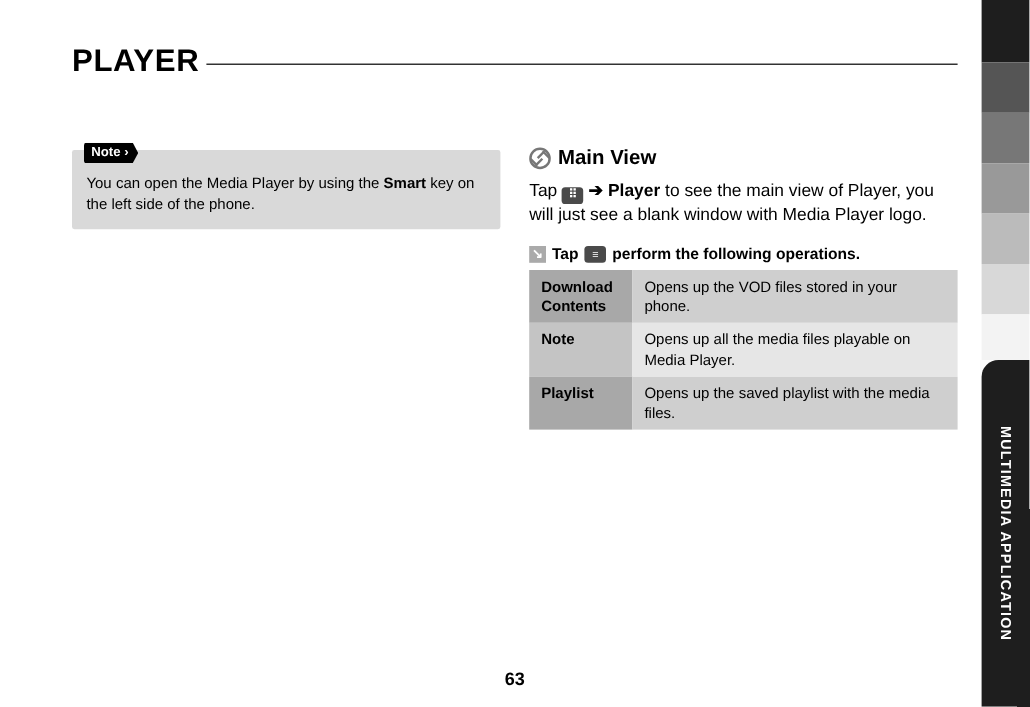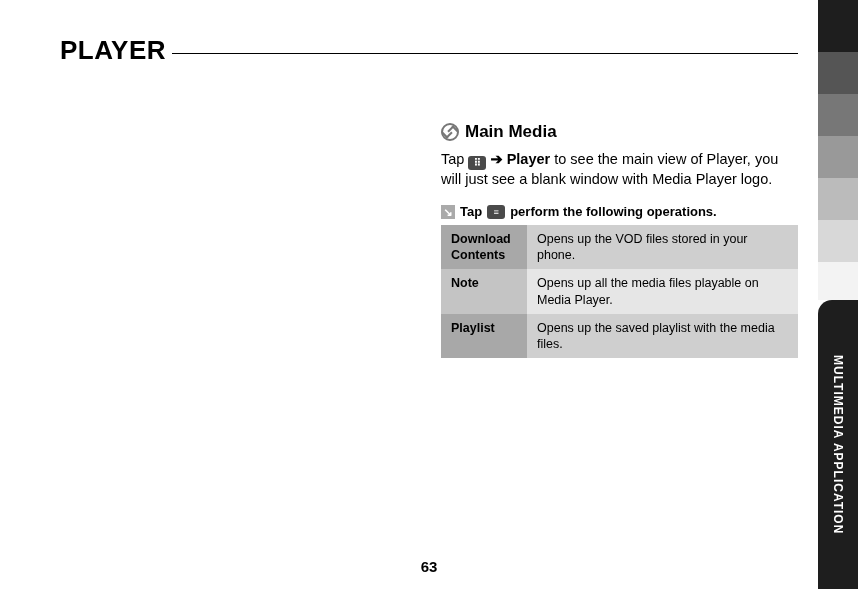--- a/index.html
+++ b/index.html
@@ -188,26 +188,30 @@
 <div class="page">
 
   <div class="title-row">
     <div class="title">PLAYER</div>
     <div class="title-line"></div>
   </div>
 
   <div class="columns">
 
     <div class="col">
+      <div class="note-box">
+        <div class="note-badge">Note ›</div>
+        <span>You can open the Media Player by using the </span><span class="bold">Smart</span><span> key on the left side of the phone.</span>
+      </div>
     </div>
 
     <div class="col">
       <div class="section-head">
         <span class="head-icon"></span>
-        <span class="section-title">Main Media</span>
+        <span class="section-title">Main View</span>
       </div>
       <p>
         <span>Tap </span><span class="icon-inline icon-grid"></span><span class="arrow"> ➔ </span><span class="bold">Player</span><span> to see the main view of Player, you will just see a blank window with Media Player logo.</span>
       </p>
 
       <div class="tip-row">
         <span class="tip-arrow-icon"></span>
         <span>Tap </span>
         <span class="icon-inline icon-hamburger"></span>
         <span> perform the following operations.</span>

